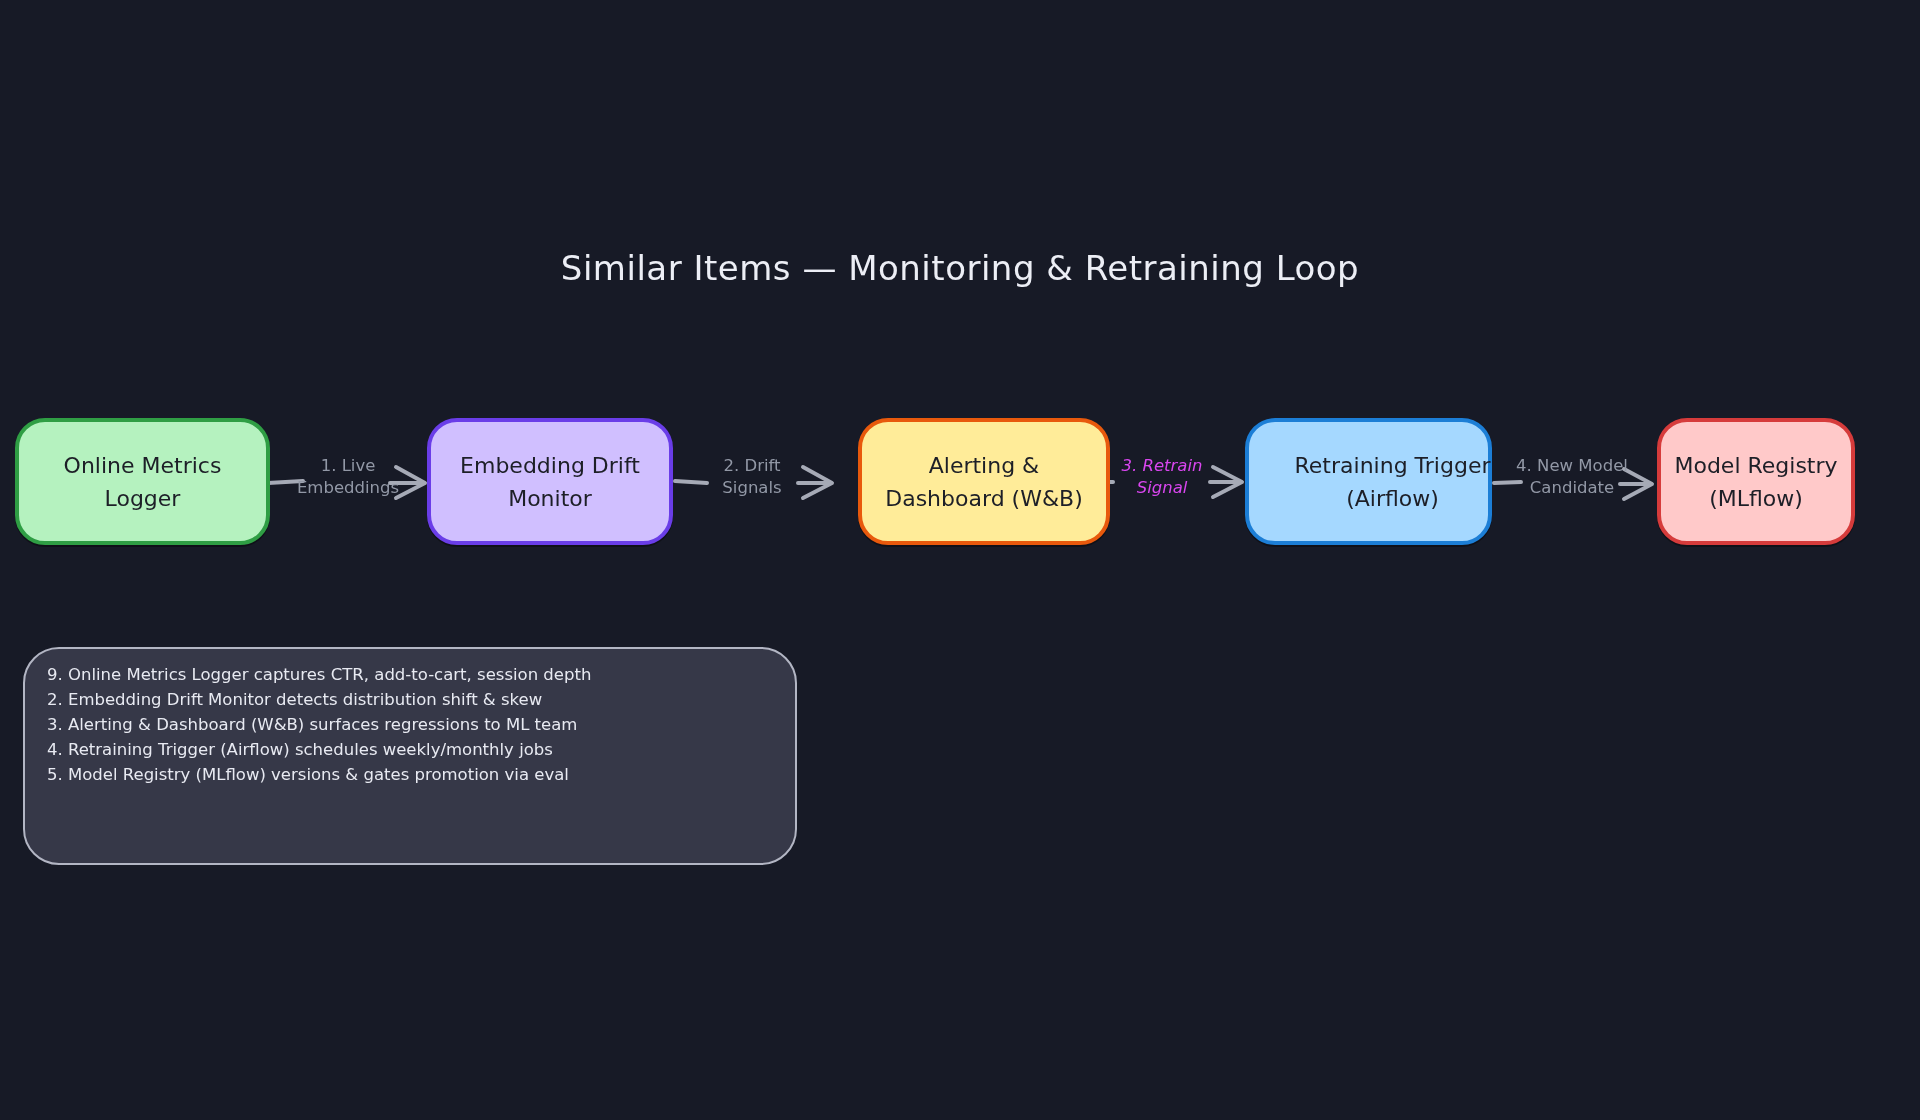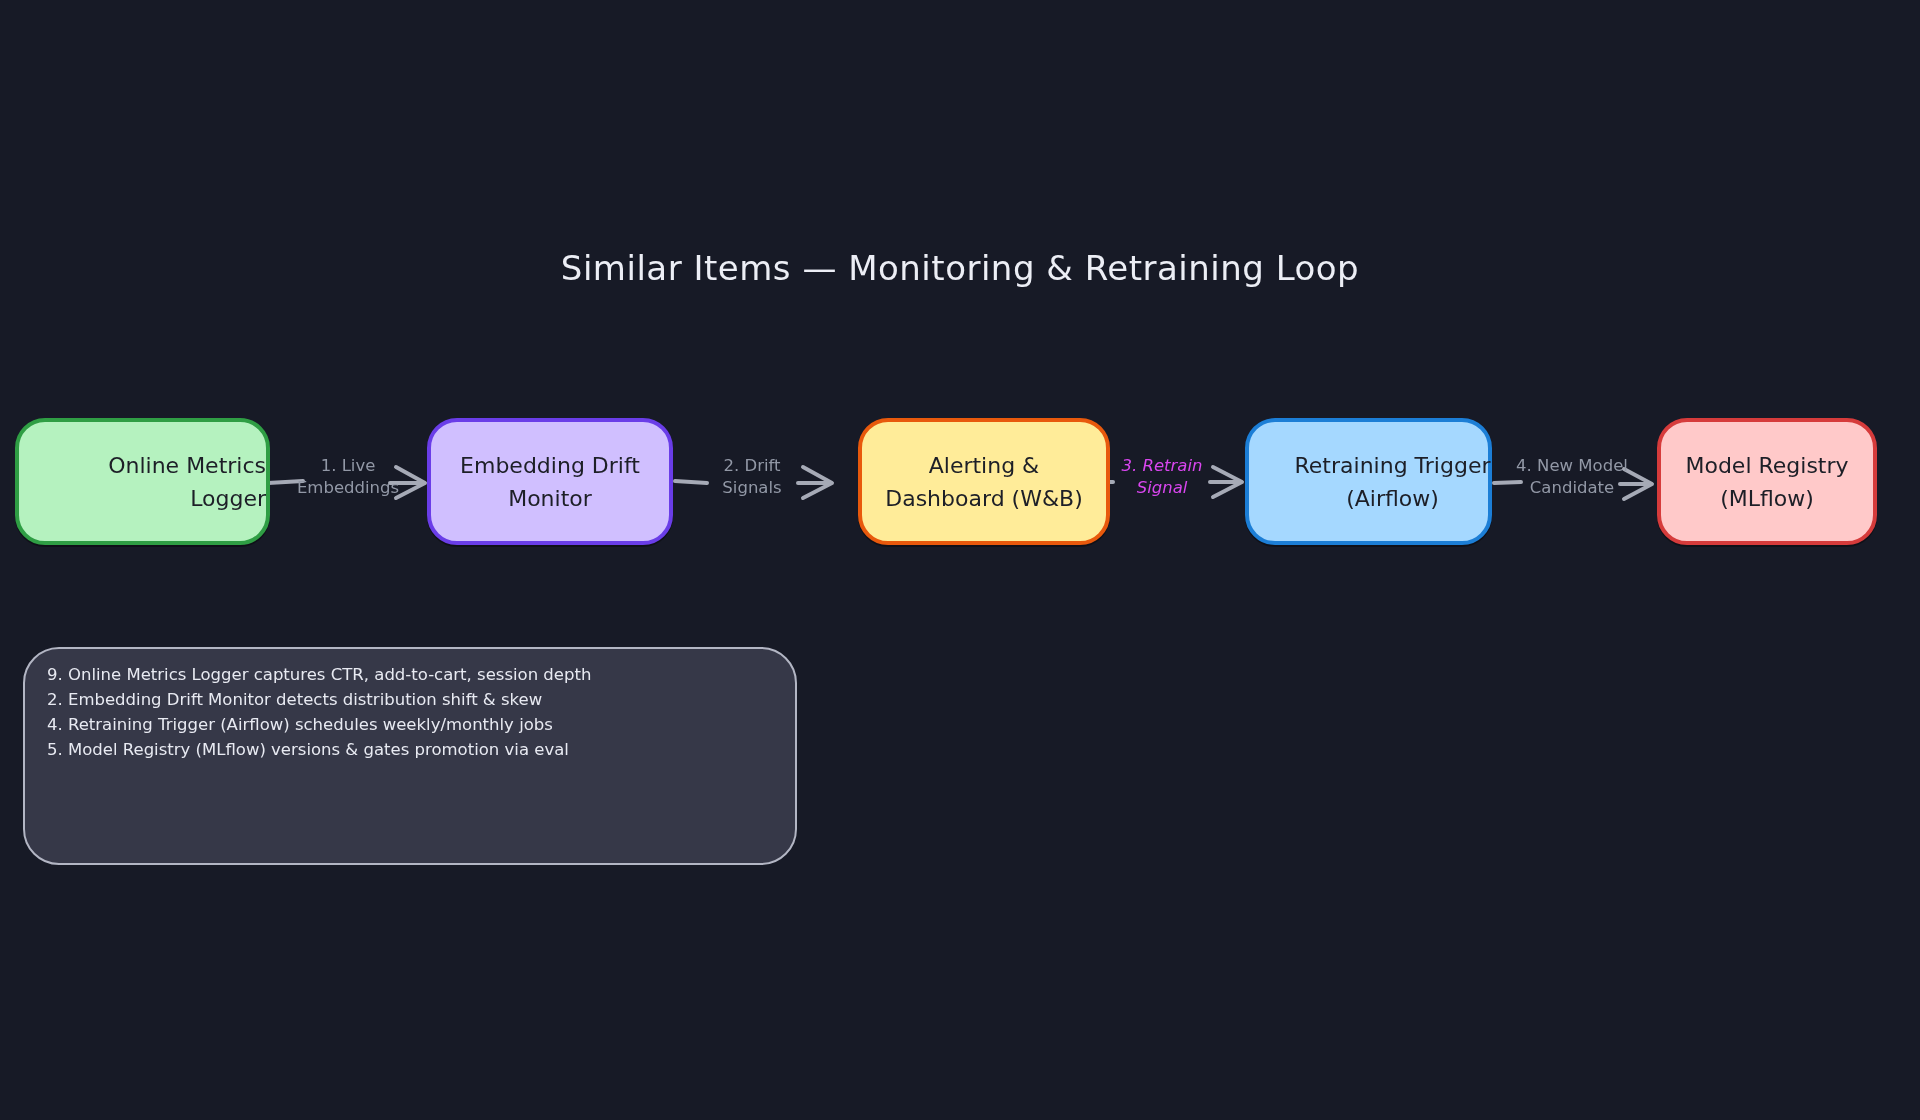--- a/index.html
+++ b/index.html
@@ -38,25 +38,25 @@
     flex-direction: column;
     align-items: center;
     justify-content: center;
     text-align: center;
     color: #1d1f27;
     font-size: 22px;
     line-height: 33px;
     box-shadow: 0 2px 0 rgba(0,0,0,0.35);
   }
   .node .node-line { white-space: nowrap; }
-  .node-1 { left: 15px;   width: 255px; align-items: flex-end; }
+  .node-1 { left: 15px;   width: 255px; }
   .node-2 { left: 427px;  width: 246px; justify-content: center; }
   .node-3 { left: 835px;  width: 252px; }
   .node-4 { left: 1245px; width: 247px; padding-left: 48px; }
-  .node-5 { left: 1657px; width: 220px; }
+  .node-5 { left: 1657px; width: 198px; }
 
   .connector-svg {
     position: absolute;
     left: 0;
     top: 0;
     width: 1920px;
     height: 1120px;
     pointer-events: none;
   }
   .connector-label {
@@ -158,17 +158,18 @@
     <div>Signal</div>
   </div>
   <div class="connector-label label-4" style="color: rgb(146, 152, 166);">
     <div>4. New Model</div>
     <div>Candidate</div>
   </div>
 
   <div class="notes-panel" style="background-color: rgb(54, 56, 72); border-color: rgb(179, 182, 196); color: rgb(232, 234, 242);">
     <div class="note-line">9. Online Metrics Logger captures CTR, add-to-cart, session depth</div>
     <div class="note-line">2. Embedding Drift Monitor detects distribution shift &amp; skew</div>
+    <div class="note-line">3. Alerting &amp; Dashboard (W&amp;B) surfaces regressions to ML team</div>
     <div class="note-line">4. Retraining Trigger (Airflow) schedules weekly/monthly jobs</div>
     <div class="note-line">5. Model Registry (MLflow) versions &amp; gates promotion via eval</div>
   </div>
 
 </div>
 
 </body></html>

